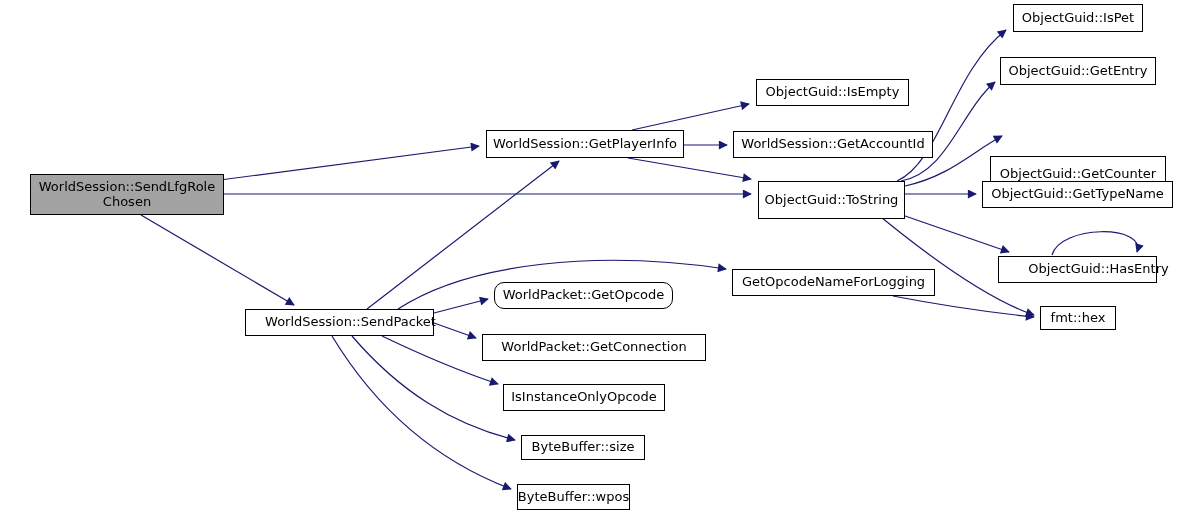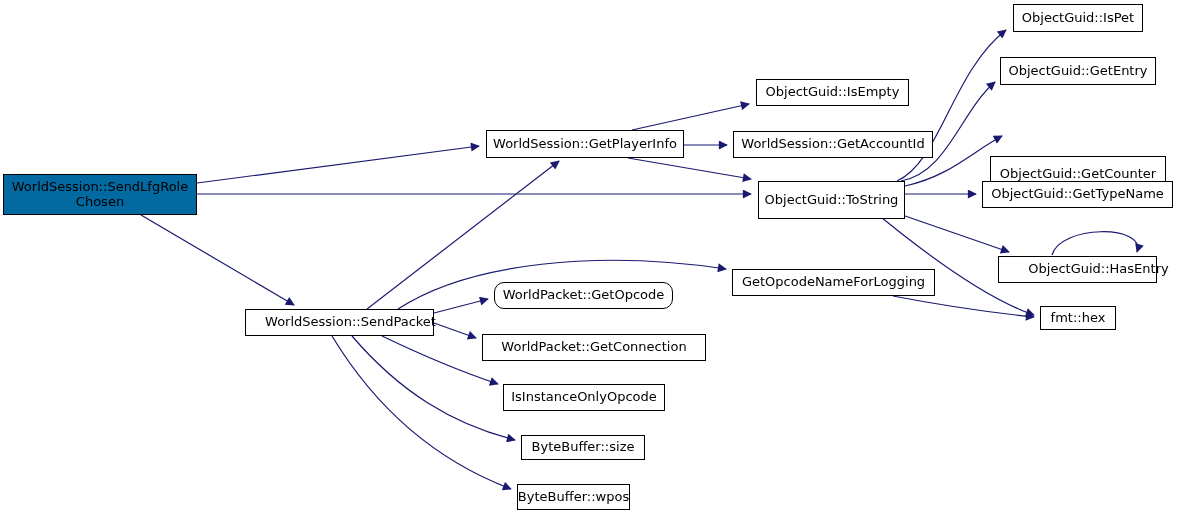--- a/index.html
+++ b/index.html
@@ -10,21 +10,21 @@
   }
   #edge-layer{position:absolute;left:0;top:0;width:1179px;height:517px;z-index:1;}
   .edge{fill:none;stroke:#191970;stroke-width:1.2;}
   .node{
     position:absolute;z-index:2;box-sizing:border-box;
     border:1px solid #000000;background:#ffffff;color:#000000;
     display:flex;align-items:center;justify-content:center;
     font-size:13px;line-height:1.15;white-space:nowrap;text-align:center;
     cursor:pointer;
   }
-  .node.root{background:#0369a1;white-space:pre-line;}
+  .node.root{background:#a3a3a3;white-space:pre-line;margin-left:27px;}
   
   #n0 {left:3px;   top:174px; width:194px; height:41px;}
   #n1 {left:486px; top:130px; width:198px; height:28px;}
   #n2 {left:245px; top:309px; width:189px; height:27px;padding-left:22px;}
   #n3 {left:756px; top:79px;  width:153px; height:27px;}
   #n4 {left:733px; top:131px; width:200px; height:27px;}
   #n5 {left:758px; top:181px; width:147px; height:38px;}
   #n6 {left:732px; top:269px; width:203px; height:27px;}
   #n7 {left:494px; top:282px; width:179px; height:27px;border-radius:10px;}
   #n8 {left:482px; top:334px; width:224px; height:27px;}

